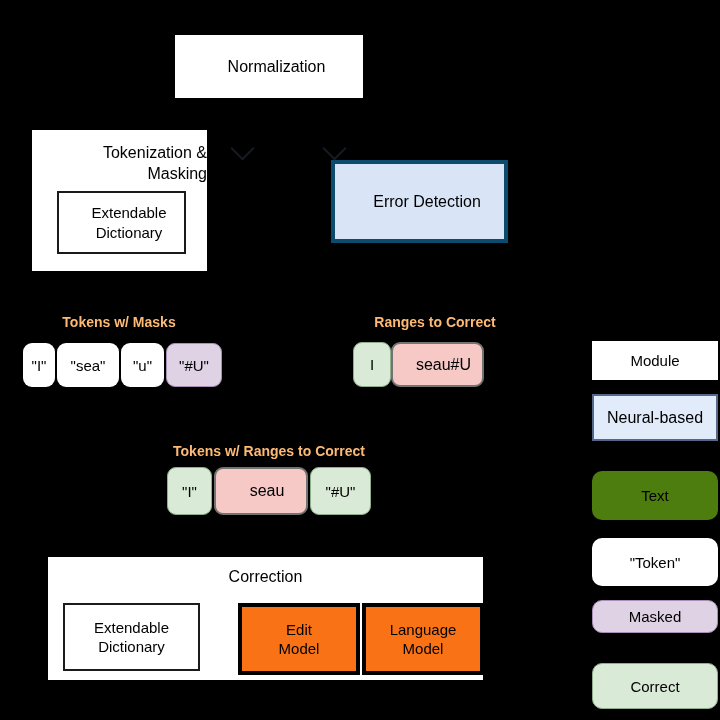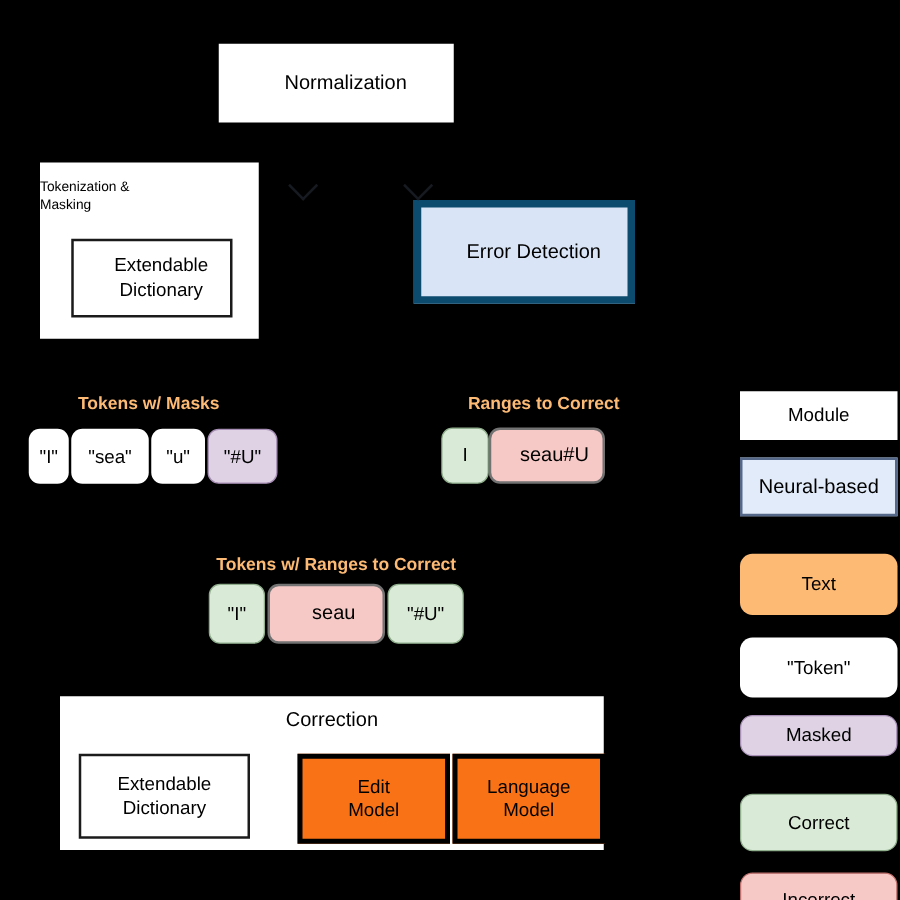--- a/index.html
+++ b/index.html
@@ -9,23 +9,23 @@
   }
   .abs{position:absolute;box-sizing:border-box;padding-left:15px;}
   .center{display:flex;align-items:center;justify-content:center;text-align:center;}
   .preline{white-space:pre-line;line-height:1.3;}
 
   
   .module-box{background:#fff;}
   .node-label{font-size:16px;}
   #normalization{left:175px;top:35px;width:188px;height:63px;}
   #tokenization{left:32px;top:130px;width:175px;height:141px;background:#fff;}
-  #tokenization .title{position:absolute;left:0;top:13px;width:100%;text-align:left;font-size:11px;}
+  #tokenization .title{position:absolute;left:0;top:13px;width:100%;text-align:right;font-size:16px;}
   #tok-dict{left:25px;top:61px;width:129px;height:63px;border:2px solid #1a1a1a;background:#fff;font-size:15px;}
-  #error-detection{left:331px;top:160px;width:177px;height:83px;background:#d9e5f7;border:6px solid #0c4a6e;font-size:16px;}
+  #error-detection{left:331px;top:160px;width:177px;height:83px;background:#d9e5f7;border:4px solid #0c4a6e;font-size:16px;}
 
   
   .faint-arrow{position:absolute;width:15px;height:15px;border-right:2px solid #232833;border-bottom:2px solid #232833;transform:rotate(45deg);opacity:.65;}
 
   
   .row-label{position:absolute;font-size:14px;font-weight:bold;color:#fdba74;text-align:center;}
 
   
   .token{position:absolute;border-radius:9px;display:flex;align-items:center;justify-content:center;font-size:15px;box-sizing:border-box;}
   .tok-white{background:#fff;}
@@ -37,26 +37,26 @@
   #correction{left:48px;top:557px;width:435px;height:123px;background:#fff;}
   #correction .title{position:absolute;left:0;top:11px;width:100%;text-align:center;font-size:16px;}
   .corr-inner{position:absolute;top:46px;height:64px;font-size:15px;}
   #corr-dict{left:15px;width:133px;border:2px solid #1b1b1b;background:#fff;}
   #edit-model,#language-model{background:#f97316;border:4px solid #000000;}
   #edit-model{left:190px;width:114px;}
   #language-model{left:314px;width:114px;}
 
   
   .legend-item{position:absolute;left:592px;width:126px;font-size:15px;box-sizing:border-box;
-    display:flex;align-items:center;justify-content:center;text-align:center;}
+    display:flex;align-items:center;justify-content:center;text-align:center;margin-top:28px;}
   .lg-square{border-radius:0;}
   .lg-round{border-radius:10px;}
   #lg-module{top:313px;height:39px;background:#fff;}
   #lg-neural{top:366px;height:47px;background:#e2ebf9;border:2px solid #55688a;font-size:16px;}
-  #lg-text{top:443px;height:49px;background:#fdba74;}
+  #lg-text{top:443px;height:49px;background:#4d7c0f;}
   #lg-token{top:510px;height:48px;background:#fff;}
   #lg-masked{top:572px;height:33px;background:#ded2e4;border:1px solid #a78fb5;}
   #lg-correct{top:635px;height:46px;background:#d9ead6;border:1px solid #8fae8c;}
   #lg-incorrect{top:698px;height:45px;background:#f6c9c7;border:1px solid #c0706c;align-items:center;}
 </style>
 </head>
 <body>
 
 <div class="abs module-box center node-label" id="normalization">Normalization</div>
 

